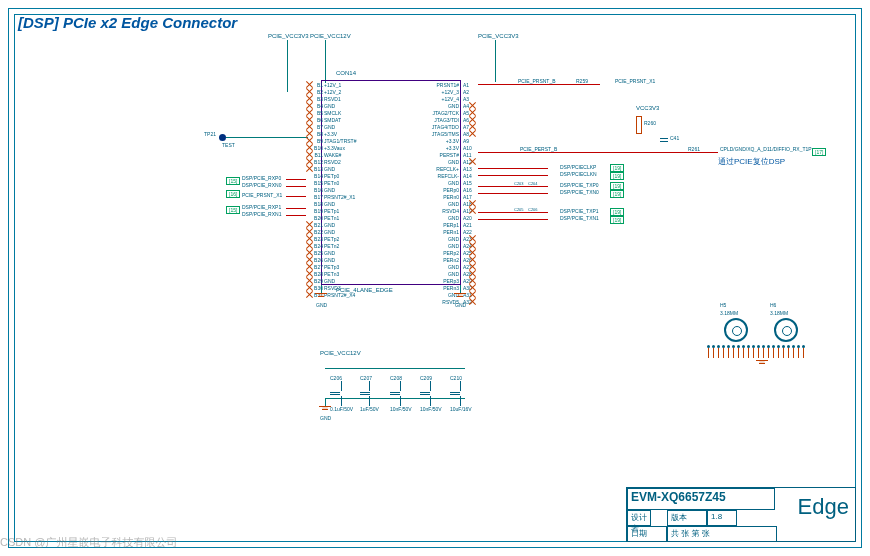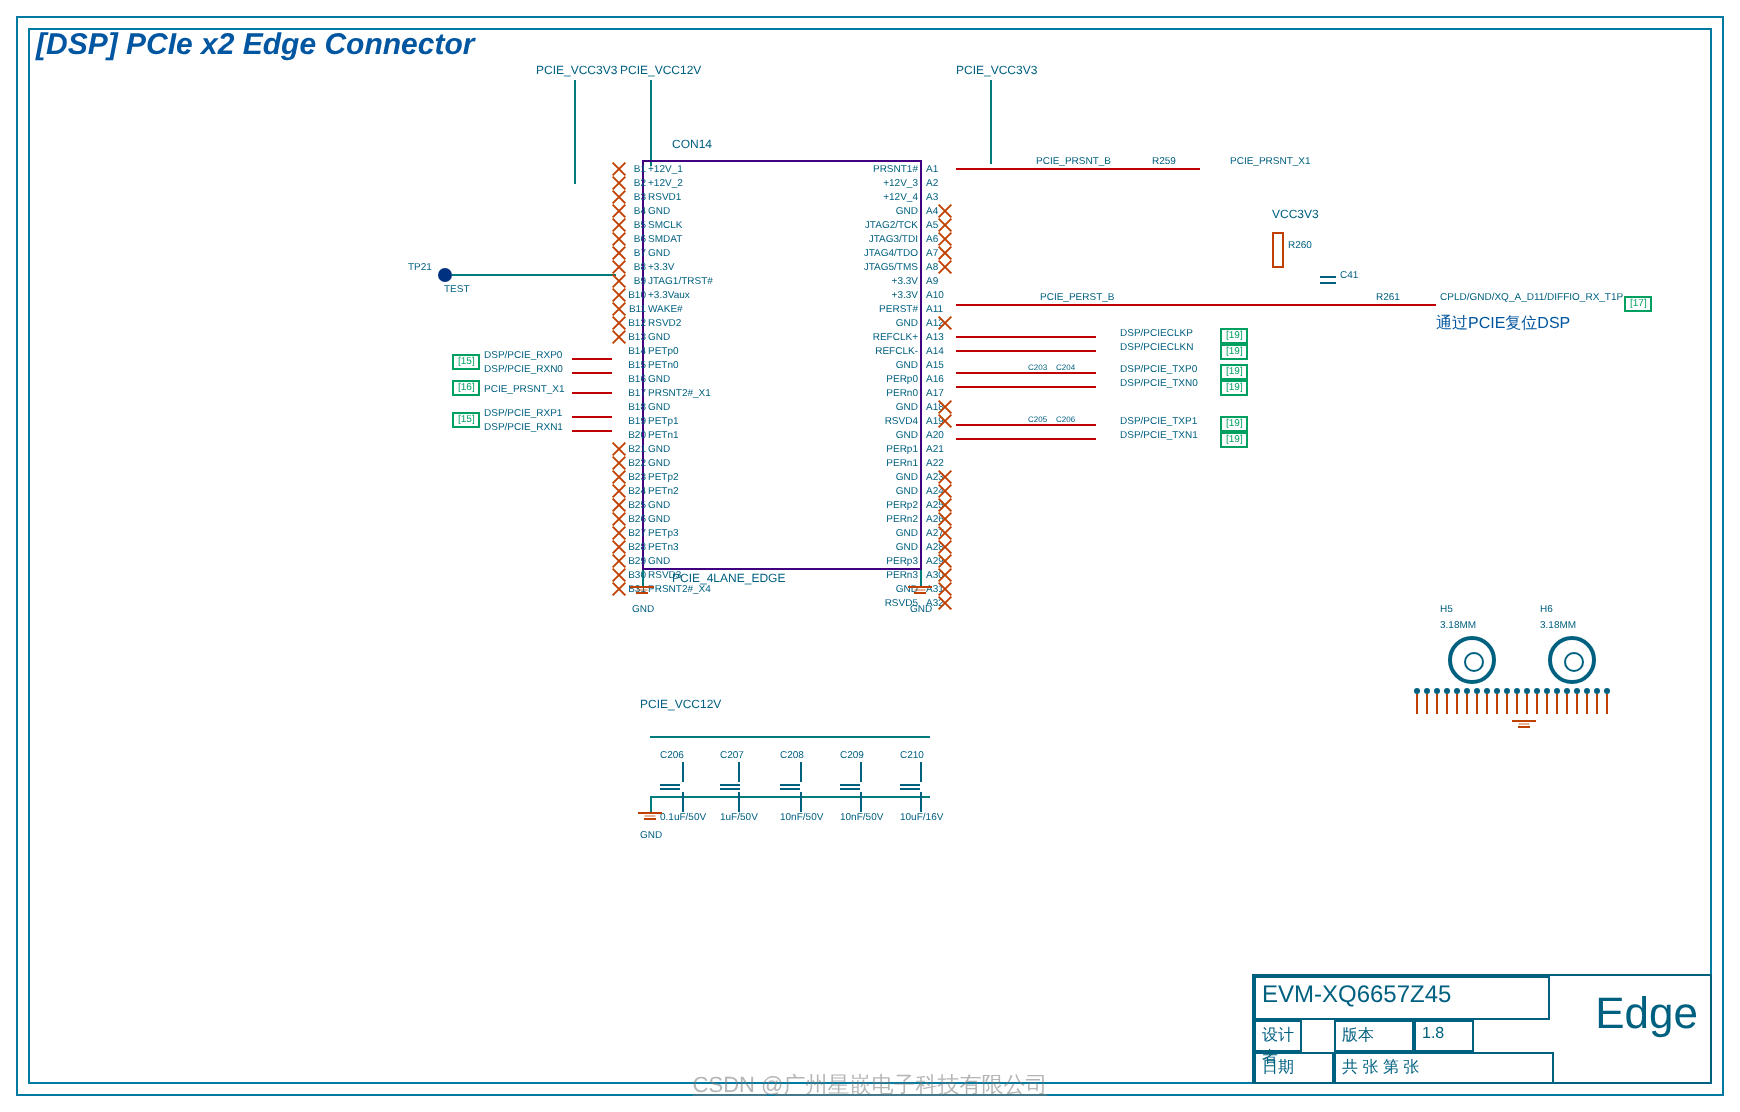--- a/index.html
+++ b/index.html
@@ -55,23 +55,23 @@
   .caprow { position:absolute; left:320px; top:360px; width:170px; height:60px; }
   .caprow .c { position:absolute; top:15px; }
   .caprow .c .pl { width:1px; height:10px; background:#006080; margin:0 auto; }
   .caprow .c .plates::before,.caprow .c .plates::after{content:"";display:block;width:10px;height:1px;background:#006080;margin:1px 0;}
   .cref { font-size:5px; color:#006080; }
   .cval { font-size:5px; color:#006080; }
 
   .tblk { position:absolute; right:14px; bottom:14px; width:230px; height:55px; border:1px solid #006080; background:#fff; }
   .tblk .cell { position:absolute; border:1px solid #006080; font-size:8px; color:#006080; padding:1px 3px; }
   .tblk .big { position:absolute; right:6px; top:6px; font-size:22px; color:#006080; font-weight:400; }
-  .tblk .mod { font-size:12px; font-weight:400; }
-
-  .wm { position:absolute; left:0; right:0; bottom:6px; text-align:center; font-size:11px; color:rgba(120,120,120,.55);text-decoration:underline; }
+  .tblk .mod { font-size:12px; font-weight:700; }
+
+  .wm { position:absolute; left:0; right:0; bottom:6px; font-size:11px; color:rgba(120,120,120,.55); }
 </style>
 </head>
 <body>
 
 <div class="frame outer"></div>
 <div class="frame inner"></div>
 
 <div class="title">[DSP] PCIe x2 Edge Connector</div>
 
 <div class="rail" style="left:268px;top:33px">PCIE_VCC3V3</div>

